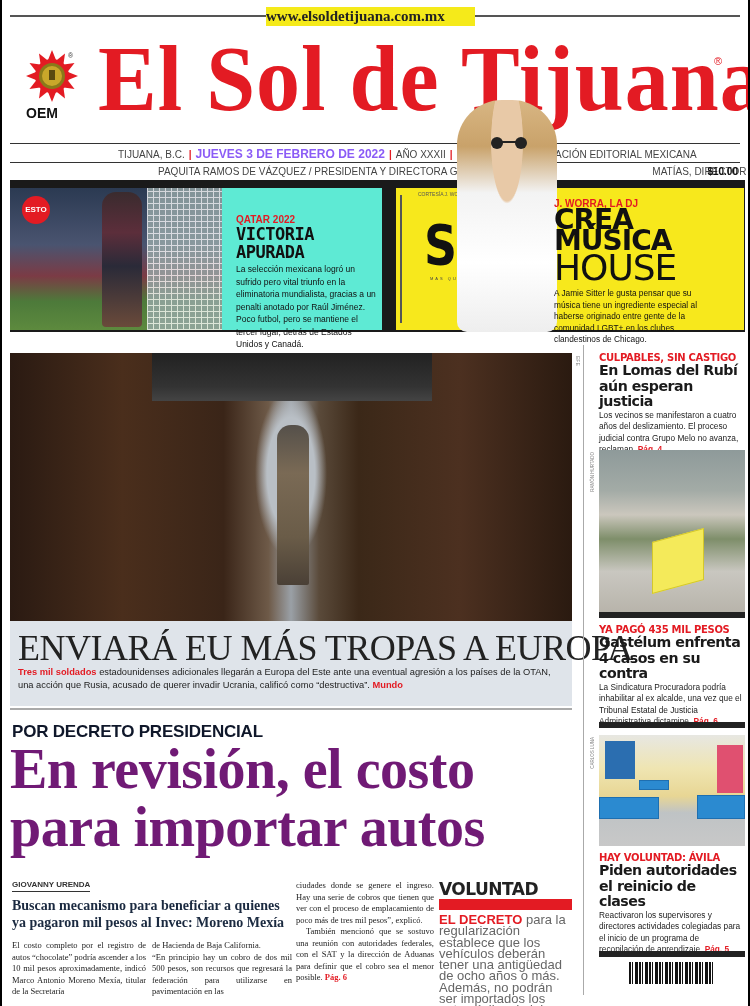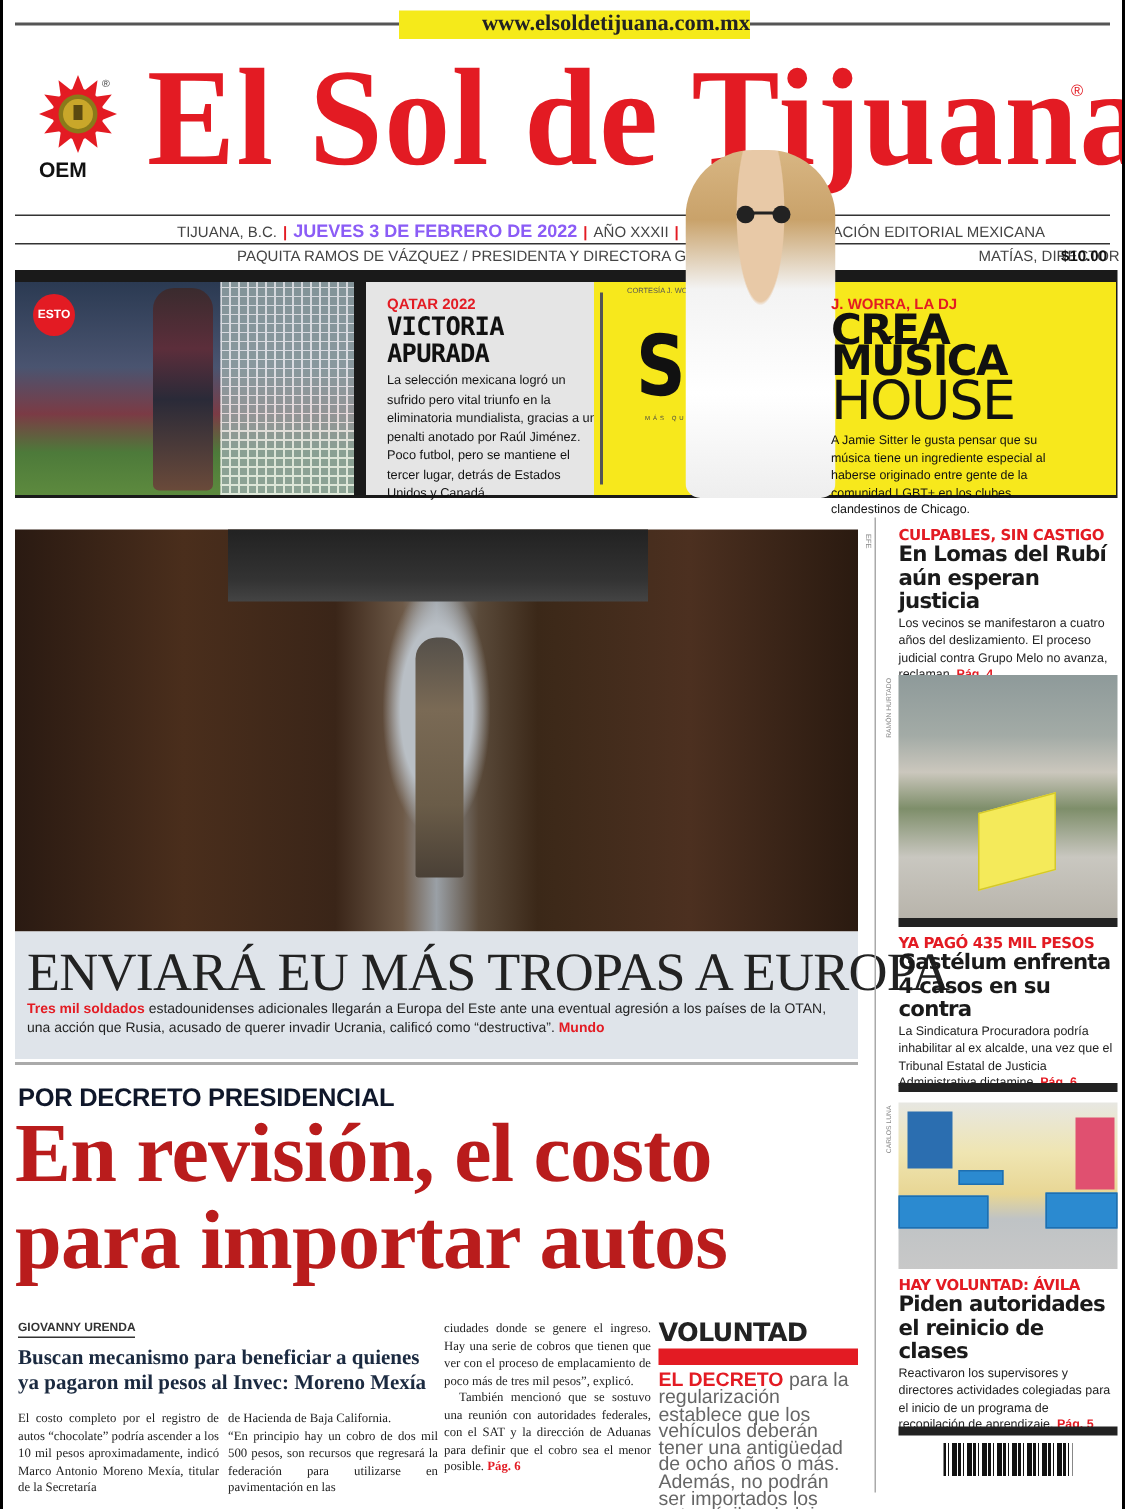--- a/index.html
+++ b/index.html
@@ -1,38 +1,38 @@
 <!DOCTYPE html>
 <html><head>
 <meta charset="utf-8">
 <style>
 *{box-sizing:border-box;margin:0;padding:0}
 body{width:750px;height:1006px;background:#fff;font-family:"Liberation Sans",sans-serif;color:#111;position:relative;overflow:hidden;border-left:2px solid #000;border-right:2px solid #000}
 .abs{position:absolute}
 
 .topline{left:8px;right:8px;top:15px;height:2px;background:#555}
-.urlbox{left:264px;top:7px;width:234px;height:19px;background:#f5ea1a;font-family:"Liberation Serif",serif;font-weight:bold;font-size:15px;text-align:right;line-height:19px;color:#222}
+.urlbox{left:264px;top:7px;width:209px;height:19px;background:#f5ea1a;font-family:"Liberation Serif",serif;font-weight:bold;font-size:15px;text-align:left;line-height:19px;color:#222}
 
 .oem{left:20px;top:48px;width:58px;height:76px}
 .masthead{left:96px;top:30px;width:640px;height:100px;font-family:"Liberation Serif",serif;font-weight:bold;font-size:88px;color:#e31b23;letter-spacing:1px;line-height:100px;white-space:nowrap;transform:scaleY(1.05)}
 .reg{left:712px;top:55px;font-size:11px;color:#e31b23}
 
 .rule{left:8px;right:8px;height:1px;background:#333}
 .dateline{left:116px;top:147px;font-size:10px;color:#444;white-space:nowrap;font-family:"Liberation Sans",sans-serif}
 .dateline b{font-size:12px;color:#8b5cf6}
 .dateline .sep{color:#e31b23;font-weight:bold;margin:0 4px}
 .staff{left:156px;top:166px;font-size:10px;color:#444;white-space:nowrap}
 .price{right:10px;top:166px;font-size:10px;font-weight:bold}
 
 .promo{left:8px;top:180px;width:735px;height:152px;background:#1a1a1a}
 .promo-photo{left:8px;top:188px;width:226px;height:142px;background:linear-gradient(180deg,#2b3a52 0%,#4a5470 40%,#7b3b45 62%,#4d7a3a 80%,#5d8a3e 100%)}
 .player{left:100px;top:192px;width:40px;height:135px;background:linear-gradient(180deg,#3a2b2e 0%,#5c2e3b 30%,#2a2a38 55%,#6a4a3a 100%);border-radius:14px 14px 4px 4px}
 .goalnet{left:145px;top:188px;width:89px;height:142px;background:repeating-linear-gradient(90deg,#fff 0 1px,transparent 1px 6px),repeating-linear-gradient(0deg,#fff 0 1px,#9aa 1px 6px);opacity:.8}
 .esto{left:20px;top:196px;width:28px;height:28px;border-radius:50%;background:#e31b23;color:#fff;font-size:8px;font-weight:bold;text-align:center;line-height:28px}
-.y1{left:242px;top:188px;width:160px;height:142px;background:#e5e5e5;padding:10px 6px 0 14px}
+.y1{left:220px;top:188px;width:160px;height:142px;background:#5eead4;padding:26px 6px 0 14px}
 .kicker-red{color:#e31b23;font-weight:bold;font-size:10px}
 .y1 .hd{font-family:"DejaVu Sans Mono",monospace;font-weight:bold;font-size:17px;color:#111;letter-spacing:-.5px;line-height:18px}
 .y1 .bd{font-size:8.5px;line-height:12.5px;color:#111;margin-top:2px}
 .y2{left:394px;top:188px;width:348px;height:142px;background:#f7e81c}
 .vbar{left:398px;top:195px;width:2px;height:128px;background:#555}
 .soy{left:422px;top:212px;font-size:56px;font-weight:bold;font-family:"DejaVu Sans",sans-serif;letter-spacing:-2px;color:#111;transform:scaleX(.82);transform-origin:left}
 .soysub{left:428px;top:276px;font-size:4px;letter-spacing:2px;color:#444}
 .cortesia{left:416px;top:191px;font-size:5px;color:#555}
 .woman{left:455px;top:100px;width:100px;height:232px;background:radial-gradient(ellipse at 50% 18%,#e8c9a7 0 22%,transparent 23%),linear-gradient(180deg,#d8b683 0%,#c9a26a 20%,#f3f3f3 40%,#fff 70%,#eee 100%);border-radius:45px 45px 10px 10px}
 .glasses{left:483px;top:137px;width:48px;height:12px}
@@ -47,21 +47,21 @@
 .roof{left:150px;top:353px;width:280px;height:48px;background:linear-gradient(180deg,#222 0%,#333 70%,#444 100%)}
 .soldier{left:275px;top:425px;width:32px;height:160px;background:linear-gradient(180deg,#55504a 0%,#7a6a55 30%,#6a5c48 70%,#4a4036 100%);border-radius:14px 14px 2px 2px}
 .credit-v{left:573px;top:356px;font-size:5px;color:#888;writing-mode:vertical-rl}
 .capbox{left:8px;top:621px;width:562px;height:85px;background:#dfe4ea}
 .caphd{left:16px;top:627px;font-family:"Liberation Serif",serif;font-size:36px;color:#222;letter-spacing:-.5px;white-space:nowrap}
 .capbd{left:16px;top:666px;width:550px;font-size:9.3px;line-height:13px;color:#222}
 .red{color:#e31b23;font-weight:bold}
 .hrule2{left:8px;top:708px;width:562px;height:2px;background:#aaa}
 
 .kick2{left:10px;top:722px;font-weight:bold;font-size:17px;color:#0f172a;letter-spacing:-.2px}
-.lead{left:8px;top:740px;width:565px;font-family:"Liberation Serif",serif;font-weight:bold;font-size:56px;line-height:58px;color:#b91c1c;letter-spacing:-.5px}
+.lead{left:8px;top:740px;width:565px;font-family:"Liberation Serif",serif;font-weight:bold;font-size:56px;line-height:58px;color:#701a75;letter-spacing:-.5px}
 .byline{left:10px;top:880px;font-size:8px;font-weight:bold;color:#333;padding-bottom:2px;border-bottom:1px solid #333}
 .subhd{left:10px;top:897px;width:280px;font-family:"Liberation Serif",serif;font-weight:bold;font-size:14px;line-height:17px;color:#1b2a40}
 .col{font-family:"Liberation Serif",serif;font-size:8.5px;line-height:11.5px;color:#222;text-align:justify}
 .col1{left:10px;top:940px;width:134px}
 .col2{left:150px;top:940px;width:140px}
 .col3{left:294px;top:880px;width:138px}
 .choc{left:437px;top:879px;font-size:17px;font-weight:bold;color:#222;font-family:"DejaVu Sans",sans-serif;letter-spacing:-.5px}
 .chocbar{left:437px;top:899px;width:133px;height:11px;background:#e31b23}
 .chocbd{left:437px;top:914px;width:133px;font-size:13px;line-height:11.3px;color:#666}
 

